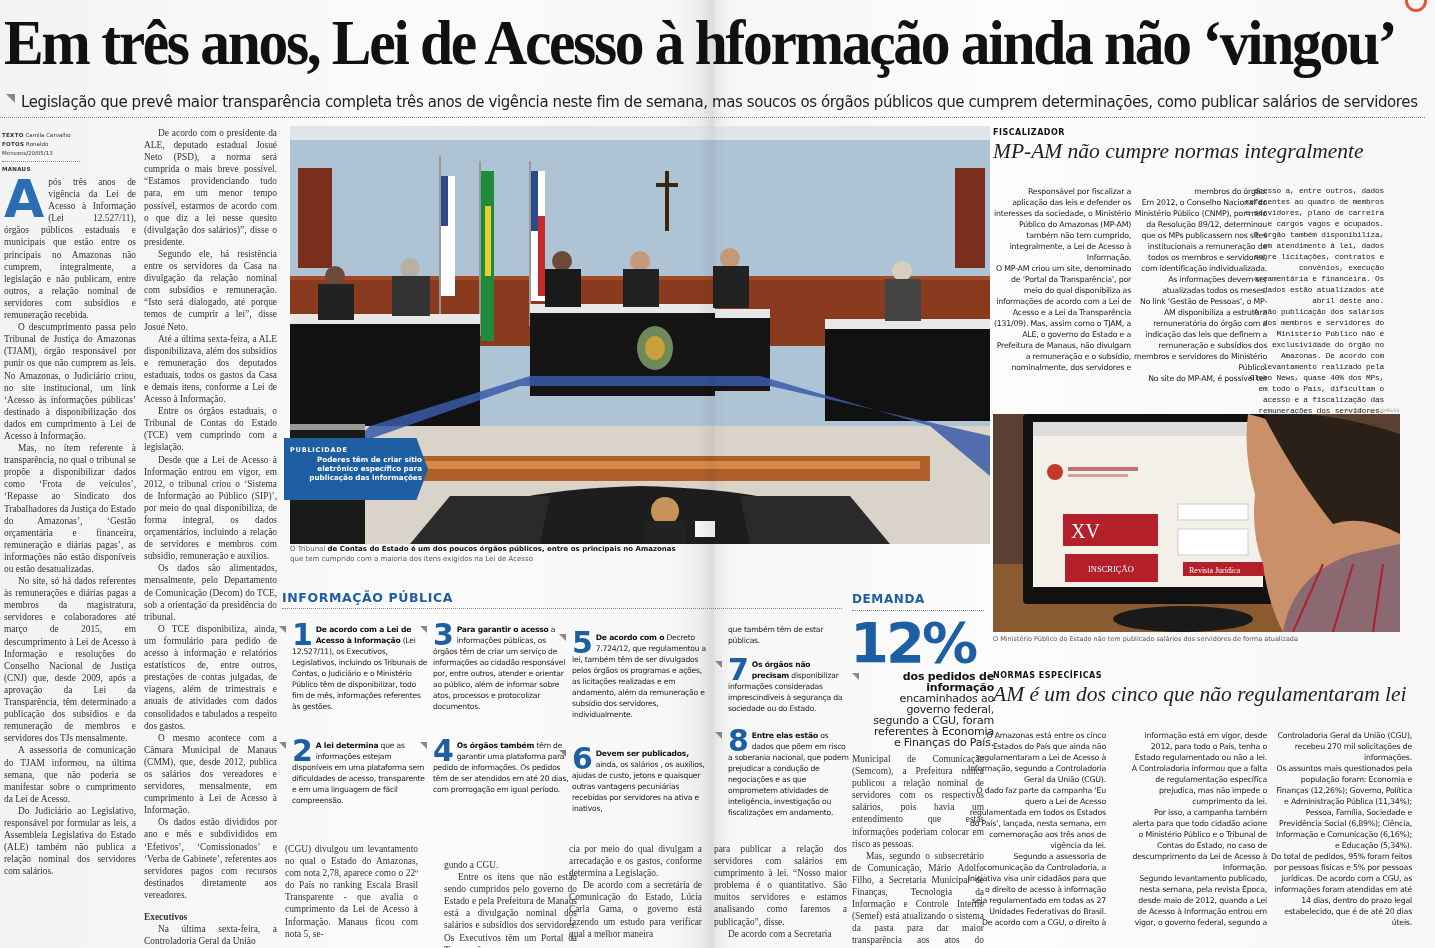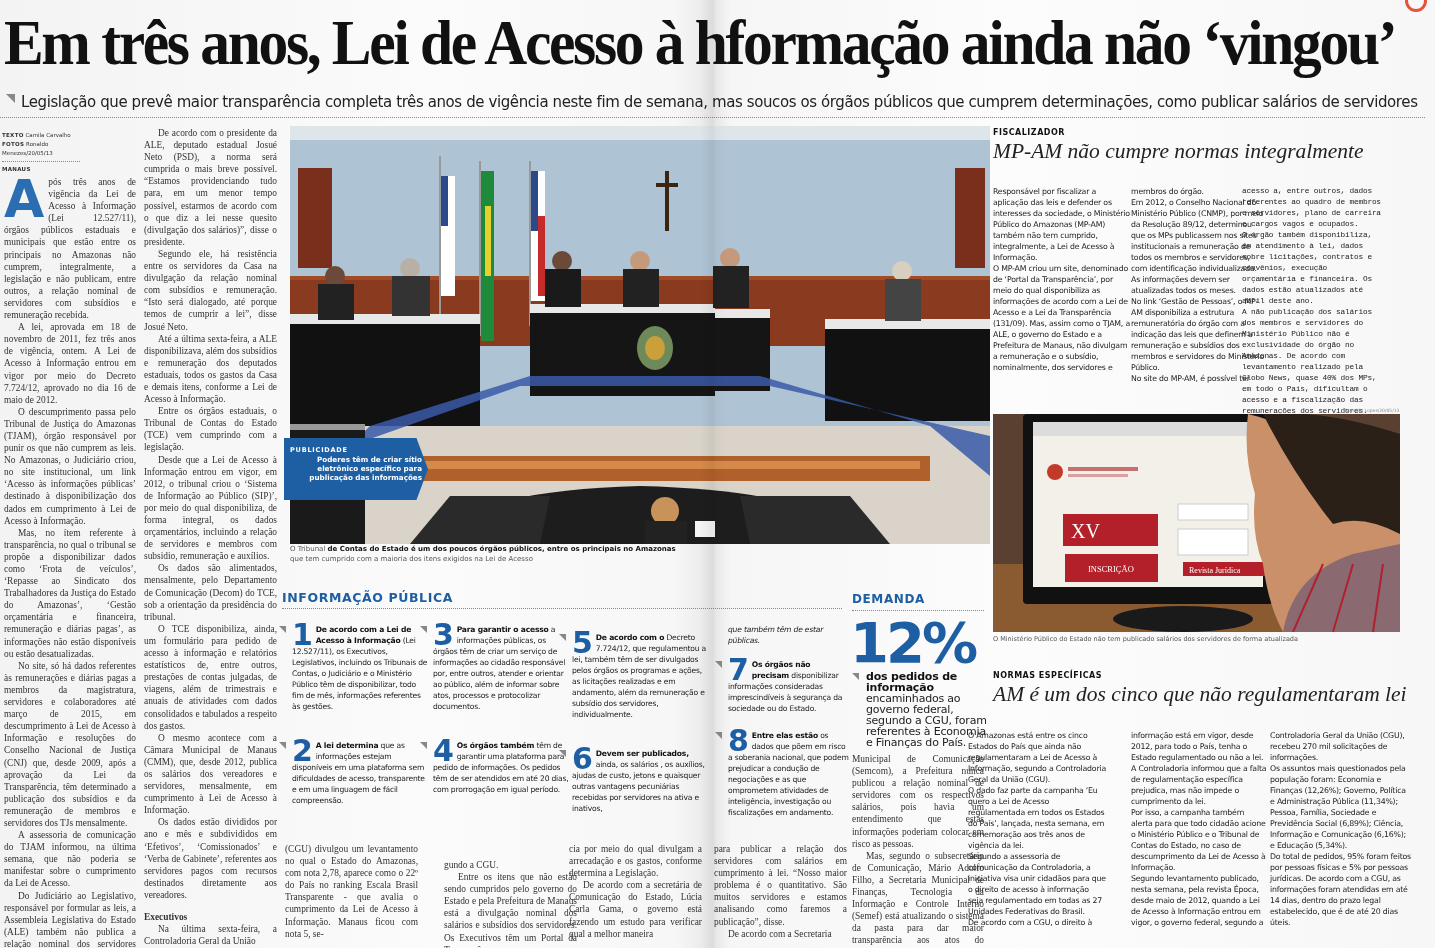--- a/index.html
+++ b/index.html
@@ -34,21 +34,21 @@
   .mp-photo { left: 993px; top: 414px; width: 407px; height: 218px; background: #4a3a2e; }
 
   .cap-box { left: 284px; top: 438px; width: 144px; height: 62px; background: #1e5fa4; clip-path: polygon(0 0, 92% 0, 100% 50%, 92% 100%, 0 100%); color: #fff; font-family: "DejaVu Sans", sans-serif; font-weight: bold; padding: 8px 6px; }
   .cap-box .k { font-size: 6.5px; letter-spacing: 0.8px; line-height: 9px; }
   .cap-box .t { font-size: 7.2px; line-height: 9px; text-align: right; }
 
   .caption { font-family: "DejaVu Sans", sans-serif; font-size: 7px; line-height: 9.5px; color: #555; }
   .caption b { color: #111; }
 
   .section-head { font-family: "DejaVu Sans", sans-serif; font-weight: bold; color: #1e5fa4; font-size: 12.5px; letter-spacing: 0.6px; }
-  .sans-col { font-family: "DejaVu Sans", sans-serif; font-size: 7.8px; line-height: 11px; color: #222; letter-spacing: -0.2px; }
+  .sans-col { font-family: "DejaVu Sans", sans-serif; font-size: 7.8px; line-height: 11px; color: #222; letter-spacing: -0.2px; text-align: right; }
 
   .item { position: absolute; width: 136px; font-family: "DejaVu Sans", sans-serif; font-size: 7.6px; line-height: 11px; color: #222; letter-spacing: -0.2px; }
   .item .num { float: left; font-weight: bold; color: #1e5fa4; font-size: 30px; line-height: 22px; margin-right: 3px; margin-top: 0px; }
   .item .lead { font-weight: bold; color: #111; }
   .item .mini { position: absolute; left: -13px; top: 2px; width: 0; height: 0; border-top: 7px solid #888; border-left: 7px solid transparent; }
 
   .big-pct { font-family: "DejaVu Sans", sans-serif; font-weight: bold; color: #1e5fa4; font-size: 56px; line-height: 50px; letter-spacing: -3px; }
 
   .kicker { font-family: "DejaVu Sans", sans-serif; font-weight: bold; font-size: 8px; letter-spacing: 0.5px; color: #111; }
   .italic-head { font-family: "Liberation Serif", serif; font-style: italic; font-size: 21.5px; line-height: 24px; color: #222; }
@@ -66,21 +66,20 @@
 <div class="abs dotline"></div>
 
 <div class="abs byline">
   <div><b>TEXTO</b> <span>Camila Carvalho</span></div>
   <div><b>FOTOS</b> <span>Ronaldo Menezes/20/05/13</span></div>
   <div class="sep"><b>MANAUS</b></div>
 </div>
 
 <div class="abs serifcol" style="left:4px; top:176px; width:132px;">
   <p class="noindent"><span class="dropcap">A</span><span>pós três anos de vigência da Lei de Acesso à Informação (Lei 12.527/11), órgãos públicos estaduais e municipais que estão entre os principais no Amazonas não cumprem, integralmente, a legislação e não publicam, entre outros, a relação nominal de servidores com subsídios e remuneração recebida.</span></p>
-  <p>A lei, aprovada em 18 de novembro de 2011, fez três anos de vigência, ontem. A Lei de Acesso à Informação entrou em vigor por meio do Decreto 7.724/12, aprovado no dia 16 de maio de 2012.</p>
   <p>O descumprimento passa pelo Tribunal de Justiça do Amazonas (TJAM), órgão responsável por punir os que não cumprem as leis. No Amazonas, o Judiciário criou, no site institucional, um link ‘Acesso às informações públicas’ destinado à disponibilização dos dados em cumprimento à Lei de Acesso à Informação.</p>
   <p>Mas, no ítem referente à transparência, no qual o tribunal se propõe a disponibilizar dados como ‘Frota de veículos’, ‘Repasse ao Sindicato dos Trabalhadores da Justiça do Estado do Amazonas’, ‘Gestão orçamentária e financeira, remuneração e diárias pagas’, as informações não estão disponíveis ou estão desatualizadas.</p>
   <p>No site, só há dados referentes às remunerações e diárias pagas a membros da magistratura, servidores e colaboradores até março de 2015, em descumprimento à Lei de Acesso à Informação e resoluções do Conselho Nacional de Justiça (CNJ) que, desde 2009, após a aprovação da Lei da Transparência, têm determinado a publicação dos subsídios e da remuneração de membros e servidores dos TJs mensalmente.</p>
   <p>A assessoria de comunicação do TJAM informou, na última semana, que não poderia se manifestar sobre o cumprimento da Lei de Acesso.</p>
   <p>Do Judiciário ao Legislativo, responsável por formular as leis, a Assembleia Legislativa do Estado (ALE) também não publica a relação nominal dos servidores com salários.</p>
 </div>
 
 <div class="abs serifcol" style="left:144px; top:127px; width:133px;">
   <p>De acordo com o presidente da ALE, deputado estadual Josué Neto (PSD), a norma será cumprida o mais breve possível. “Estamos providenciando tudo para, em um menor tempo possível, estarmos de acordo com o que diz a lei nesse quesito (divulgação dos salários)”, disse o presidente.</p>
   <p>Segundo ele, há resistência entre os servidores da Casa na divulgação da relação nominal com subsídios e remuneração. “Isto será dialogado, até porque temos de cumprir a lei”, disse Josué Neto.</p>
@@ -169,21 +168,21 @@
 
 <div class="abs section-head" style="left:282px; top:590px;">INFORMAÇÃO PÚBLICA</div>
 <div class="abs" style="left:282px; top:608px; width:560px; border-top:1px dotted #888;"></div>
 
 <div class="item" style="left:292px; top:624px;"><span class="mini"></span><span class="num">1</span><span class="lead">De acordo com a Lei de Acesso à Informação</span><span> (Lei 12.527/11), os Executivos, Legislativos, incluindo os Tribunais de Contas, o Judiciário e o Ministério Público têm de disponibilizar, todo fim de mês, informações referentes às gestões.</span></div>
 <div class="item" style="left:292px; top:740px;"><span class="mini"></span><span class="num">2</span><span class="lead">A lei determina</span><span> que as informações estejam disponíveis em uma plataforma sem dificuldades de acesso, transparente e em uma linguagem de fácil compreensão.</span></div>
 <div class="item" style="left:433px; top:624px;"><span class="mini"></span><span class="num">3</span><span class="lead">Para garantir o acesso</span><span> a informações públicas, os órgãos têm de criar um serviço de informações ao cidadão responsável por, entre outros, atender e orientar ao público, além de informar sobre atos, processos e protocolizar documentos.</span></div>
 <div class="item" style="left:433px; top:740px;"><span class="mini"></span><span class="num">4</span><span class="lead">Os órgãos também</span><span> têm de garantir uma plataforma para pedido de informações. Os pedidos têm de ser atendidos em até 20 dias, com prorrogação em igual período.</span></div>
 <div class="item" style="left:572px; top:632px;"><span class="mini"></span><span class="num">5</span><span class="lead">De acordo com o</span><span> Decreto 7.724/12, que regulamentou a lei, também têm de ser divulgados pelos órgãos os programas e ações, as licitações realizadas e em andamento, além da remuneração e subsídio dos servidores, individualmente.</span></div>
 <div class="item" style="left:572px; top:748px;"><span class="mini"></span><span class="num">6</span><span class="lead">Devem ser publicados,</span><span> ainda, os salários , os auxílios, ajudas de custo, jetons e quaisquer outras vantagens pecuniárias recebidas por servidores na ativa e inativos,</span></div>
-<div class="item" style="left:728px; top:624px; width:118px;font-style:italic;">que também têm de estar públicas.</div>
+<div class="item" style="left:728px; top:624px; width:118px;">que também têm de estar públicas.</div>
 <div class="item" style="left:728px; top:659px; width:120px;"><span class="mini"></span><span class="num">7</span><span class="lead">Os órgãos não precisam</span><span> disponibilizar informações consideradas imprescindíveis à segurança da sociedade ou do Estado.</span></div>
 <div class="item" style="left:728px; top:730px; width:122px;"><span class="mini"></span><span class="num">8</span><span class="lead">Entre elas estão</span><span> os dados que põem em risco a soberania nacional, que podem prejudicar a condução de negociações e as que omprometem atividades de inteligência, investigação ou fiscalizações em andamento.</span></div>
 
 <div class="abs section-head" style="left:852px; top:592px; font-size:12px;">DEMANDA</div>
 <div class="abs" style="left:852px; top:610px; width:132px; border-top:1px dotted #888;"></div>
 <div class="abs big-pct" style="left:850px; top:618px;">12%</div>
 <div class="abs sans-col" style="left:866px; top:671px; width:128px; font-size:11px;"><span class="mini abs" style="left:-14px; top:2px; width:0; height:0; border-top:7px solid #888; border-left:7px solid transparent;"></span><b style="color:#111;">dos pedidos de informação</b><span> encaminhados ao governo federal, segundo a CGU, foram referentes à Economia e Finanças do País.</span></div>
 
 <div class="abs serifcol" style="left:285px; top:843px; width:133px;">
   <p class="noindent">(CGU) divulgou um levantamento no qual o Estado do Amazonas, com nota 2,78, aparece como o 22º do País no ranking Escala Brasil Transparente - que avalia o cumprimento da Lei de Acesso à Informação. Manaus ficou com nota 5, se-</p>

